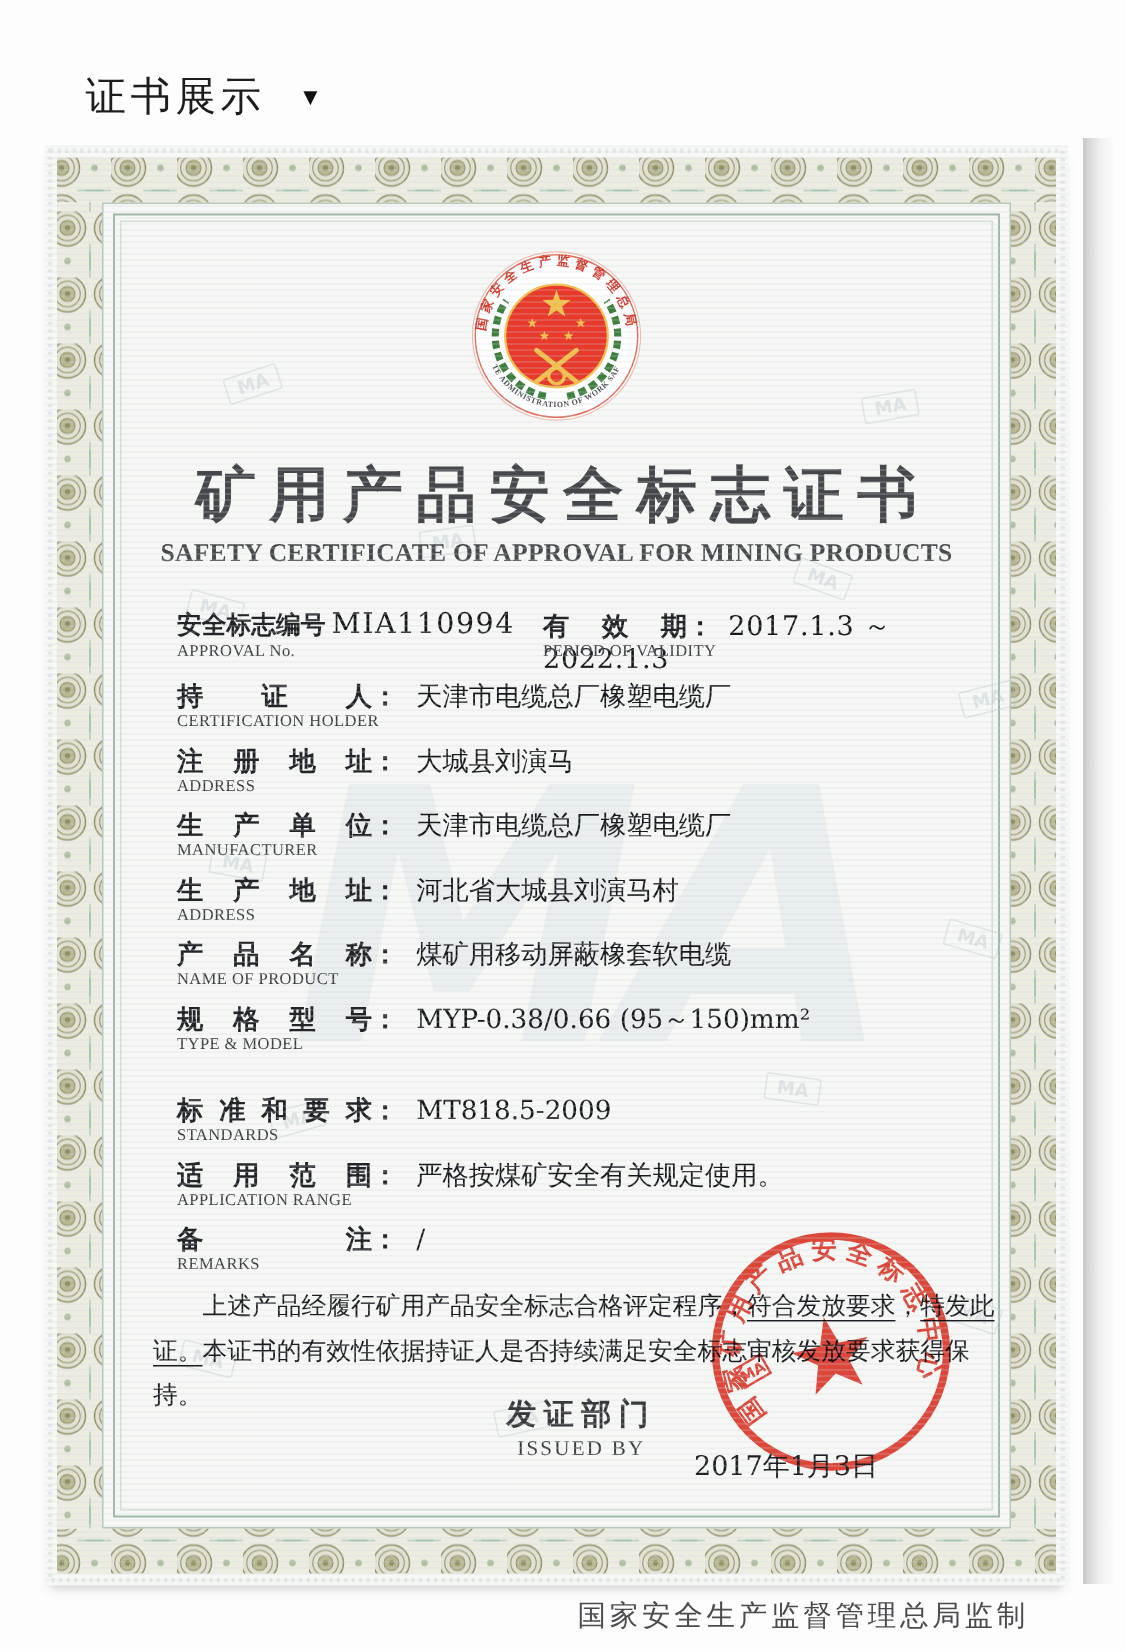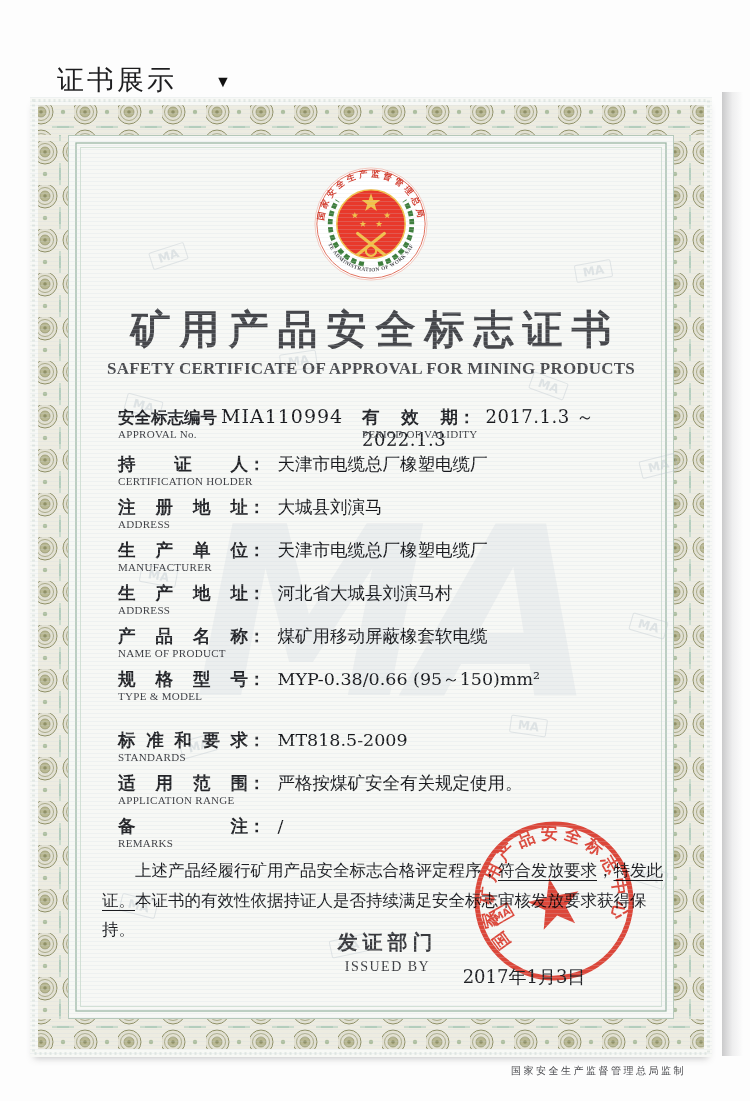--- a/index.html
+++ b/index.html
@@ -3,21 +3,21 @@
 <meta charset="utf-8">
 <style>
   * { margin:0; padding:0; box-sizing:border-box; }
   body { background:#ffffff; }
   .page {
     position:relative; width:750px; height:1101px; margin:0 auto;
     background:#fdfdfd; overflow:hidden;
     font-family:"Liberation Sans", sans-serif;
   }
   
-  .site-header { position:absolute; left:57px; top:62px; display:flex; align-items:center;gap:16px; }
+  .site-header { position:absolute; left:57px; top:46px; display:flex; align-items:center; }
   .site-title { font-size:27px; color:#1d1d1f; letter-spacing:3px; font-family:"DejaVu Sans","Liberation Sans",sans-serif; }
   .dropdown-arrow { font-size:16px; color:#111; margin-left:22px; padding-top:4px; }
 
   
   .paper {
     position:absolute; left:30px; top:97px; width:682px; height:960px;
     background:#f7f8f5;
     box-shadow: 0 5px 7px -4px rgba(80,80,82,.35);
   }
   .paper::after { 
@@ -109,21 +109,21 @@
     font-size:18px; color:#202125; font-family:"DejaVu Serif","Liberation Serif",serif;
   }
 
   
   .stamp { position:absolute; left:388px; top:668px; width:168px; height:168px;
     transform:rotate(-12deg); opacity:.92; mix-blend-mode:multiply; }
 
   
   .page-footer {
     position:absolute; right:64px; top:1064px;
-    font-size:10px; letter-spacing:2.5px; color:#4a4b4f;
+    font-size:19px; letter-spacing:2.5px; color:#4a4b4f;
     font-family:"DejaVu Serif","Liberation Serif",serif;
   }
 </style>
 </head>
 <body>
 
 <div class="page">
 
   <div class="site-header">
     <span class="site-title">证书展示</span>

